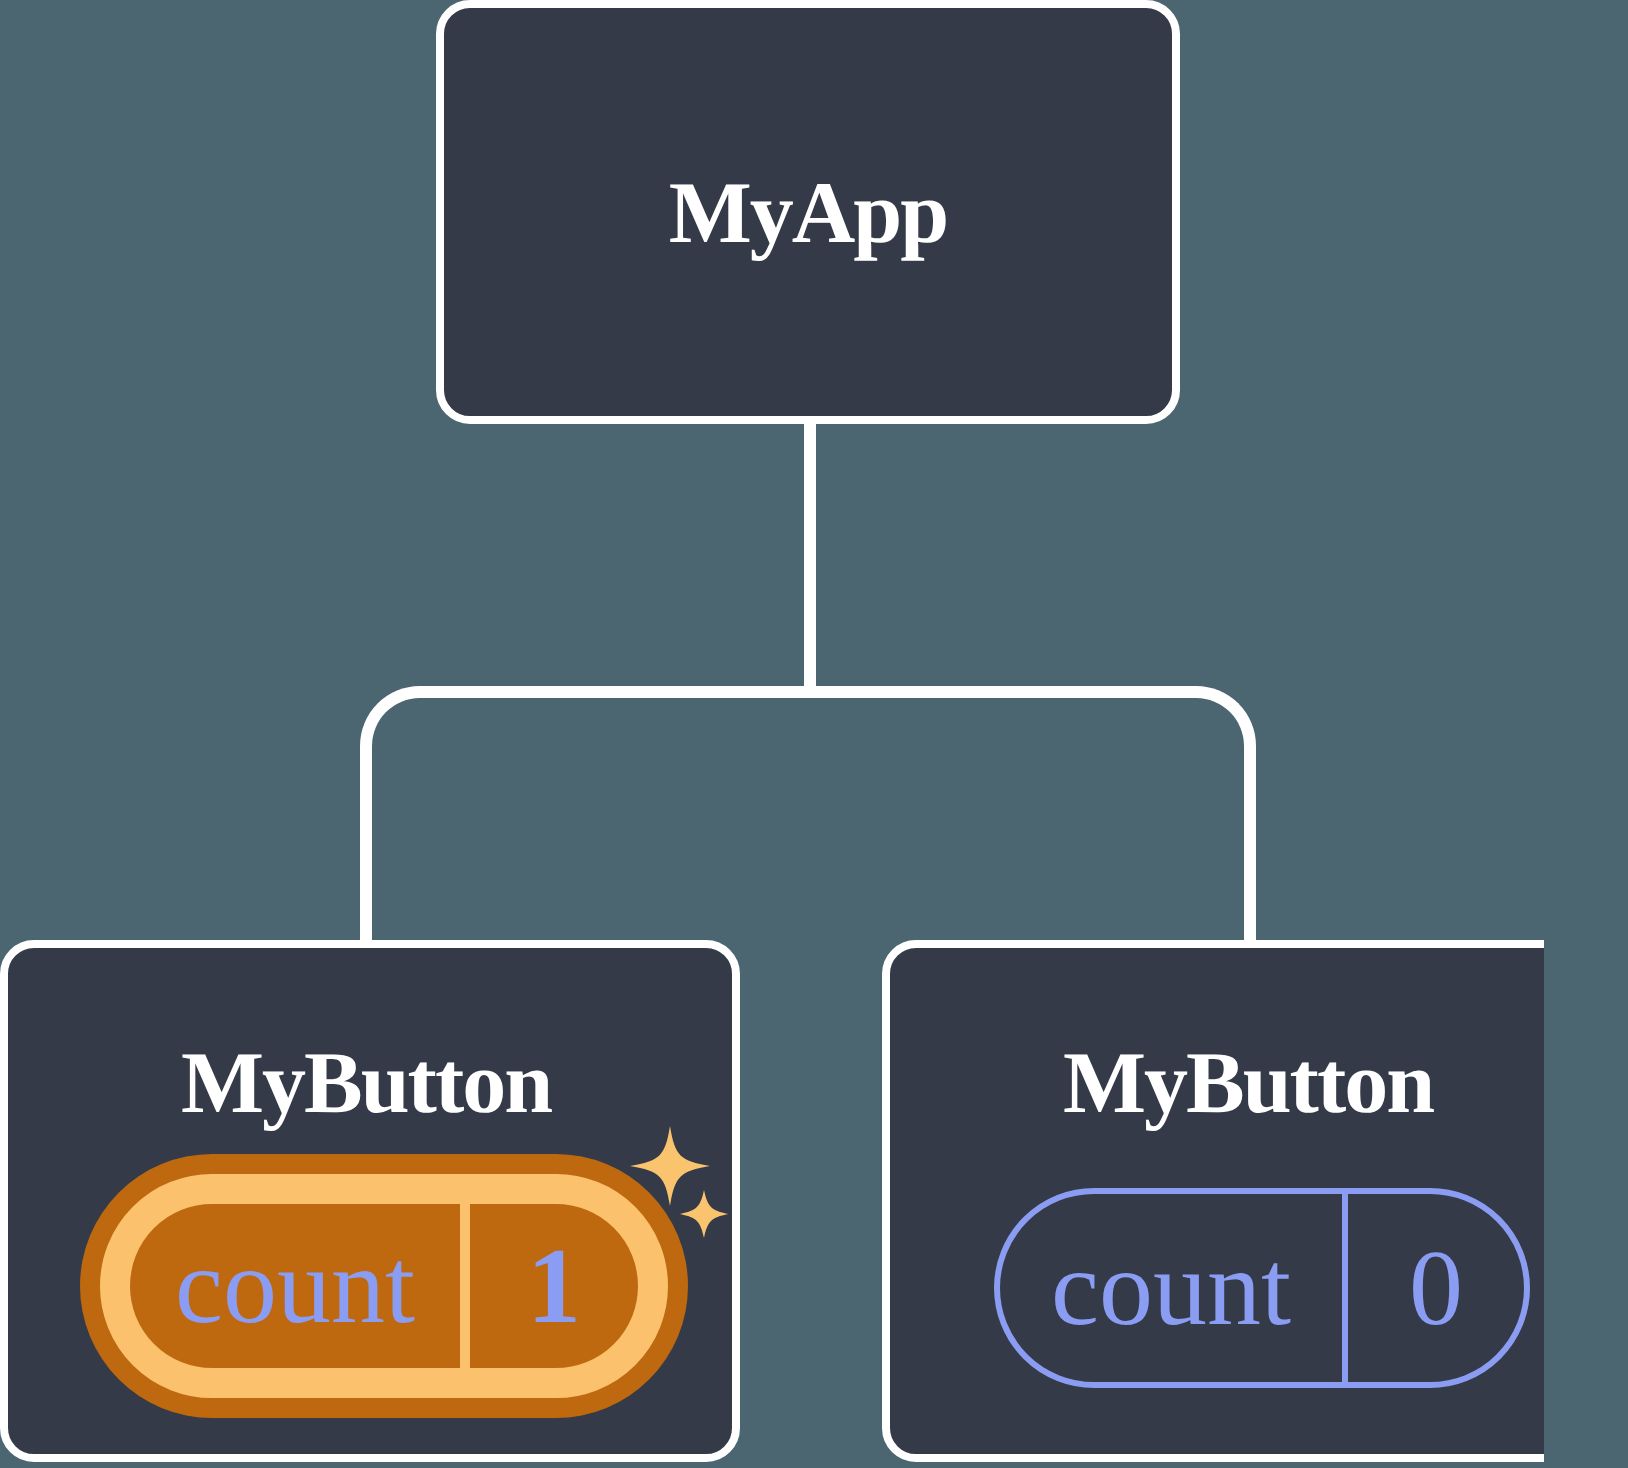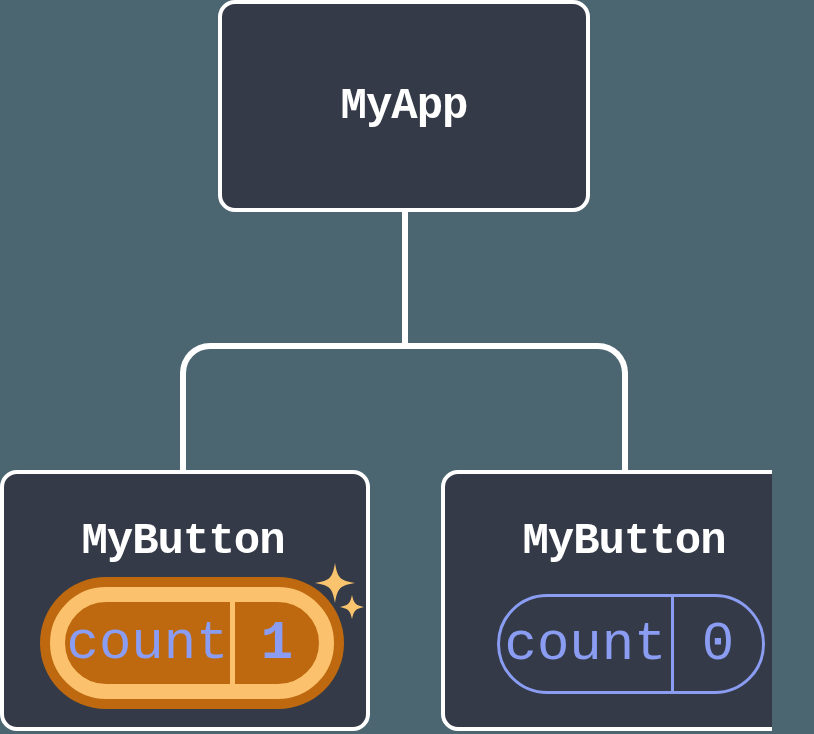--- a/index.html
+++ b/index.html
@@ -6,21 +6,21 @@
     margin: 0;
     padding: 0;
     background: #4C6671;
   }
   .canvas {
     position: relative;
     width: 772px;
     height: 734px;
     overflow: hidden;
     background: var(--background, #4C6671);
-    font-family: Liberation Mono, monospace;
+    font-family: Liberation Serif, serif;
   }
 
   
   .node {
     position: absolute;
     box-sizing: border-box;
     background: var(--node-fill, #343A47);
     border: 4px solid var(--node-border, #FFFFFF);
     border-radius: 17px;
   }

